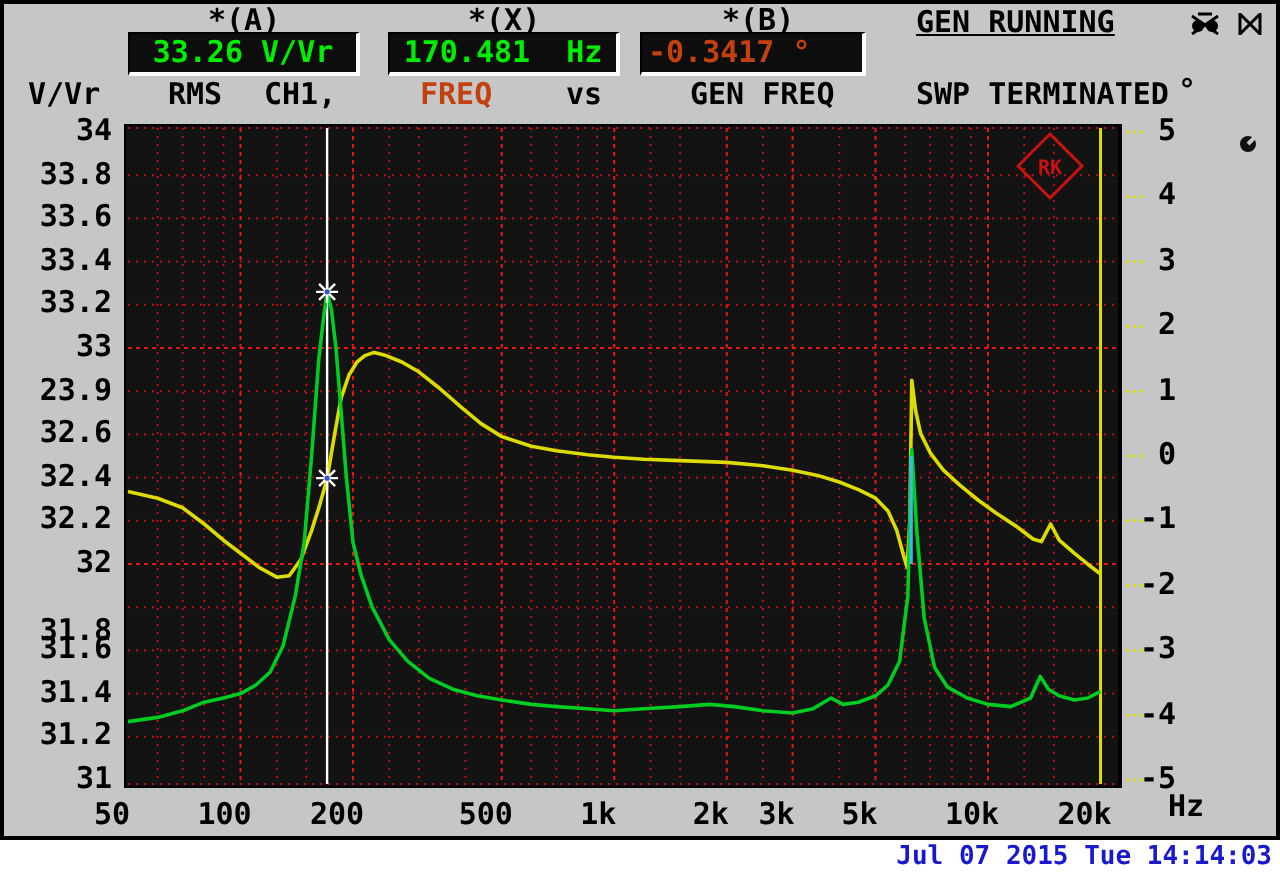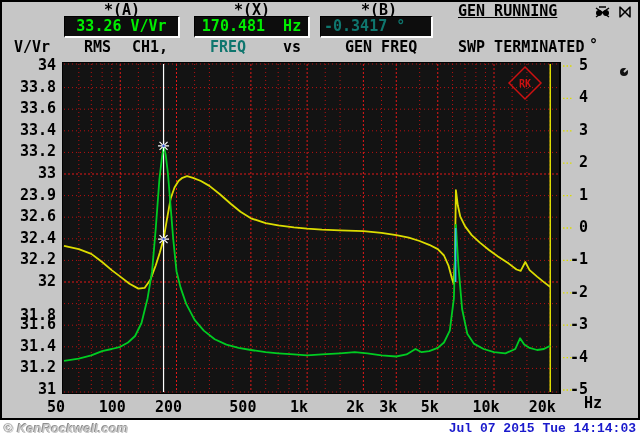--- a/index.html
+++ b/index.html
@@ -3,21 +3,21 @@
 <meta charset="utf-8">
 <style>
   html,body{margin:0;padding:0;background:#fff;}
   #root{position:relative;width:640px;height:436px;background:#ffffff;overflow:hidden;
         font-family:"DejaVu Sans Mono",monospace;}
   .abs{position:absolute;}
   .panel{left:0;top:0;width:640px;height:420px;background:#c6c6c6;
          border:2px solid #000;box-sizing:border-box;}
   .t{font:bold 15px "DejaVu Sans Mono",monospace;color:#000;white-space:pre;line-height:15px;}
   .green{color:#00ee00;}
-  .yellow{color:#0f766e;}
+  .yellow{color:#c2410c;}
   .box{background:#0d0d0d;border:1px solid #000;border-right:2px solid #fdfdfd;
        border-bottom:2px solid #fdfdfd;height:22px;display:flex;align-items:center;
        justify-content:center;box-sizing:border-box;}
   .box.leftal{justify-content:flex-start;padding-left:3px;}
   .yl,.yr{position:absolute;font:bold 15px "DejaVu Sans Mono",monospace;color:#000;
           width:48px;text-align:right;white-space:pre;line-height:15px;}
   .yr{width:34px;}
   .xl{position:absolute;font:bold 15px "DejaVu Sans Mono",monospace;color:#000;
       width:44px;text-align:center;white-space:pre;line-height:15px;}
   .footer-strip{left:0;top:420px;width:640px;height:16px;background:#ffffff;}
@@ -191,15 +191,14 @@
   <div class="abs t" style="left:584px;top:396px;">Hz</div>
 
   <span class="abs" style="left:619px;top:62px;">
     <svg width="10" height="10" viewBox="0 0 10 10">
       <circle cx="5" cy="5" r="4" fill="#111"></circle>
       <path d="M5 5 L8.5 1.5" stroke="#c6c6c6" stroke-width="2"></path>
     </svg>
   </span>
 
   <div class="abs footer-strip"></div>
-  <div class="abs wm" style="left:4px;top:421px;">© KenRockwell.com</div>
-  <div class="abs dt" style="right:4px;top:421px;font-family:Liberation Mono, monospace;">Jul 07 2015 Tue 14:14:03</div>
+  <div class="abs dt" style="right:4px;top:421px;">Jul 07 2015 Tue 14:14:03</div>
 </div>
 
 </body></html>

